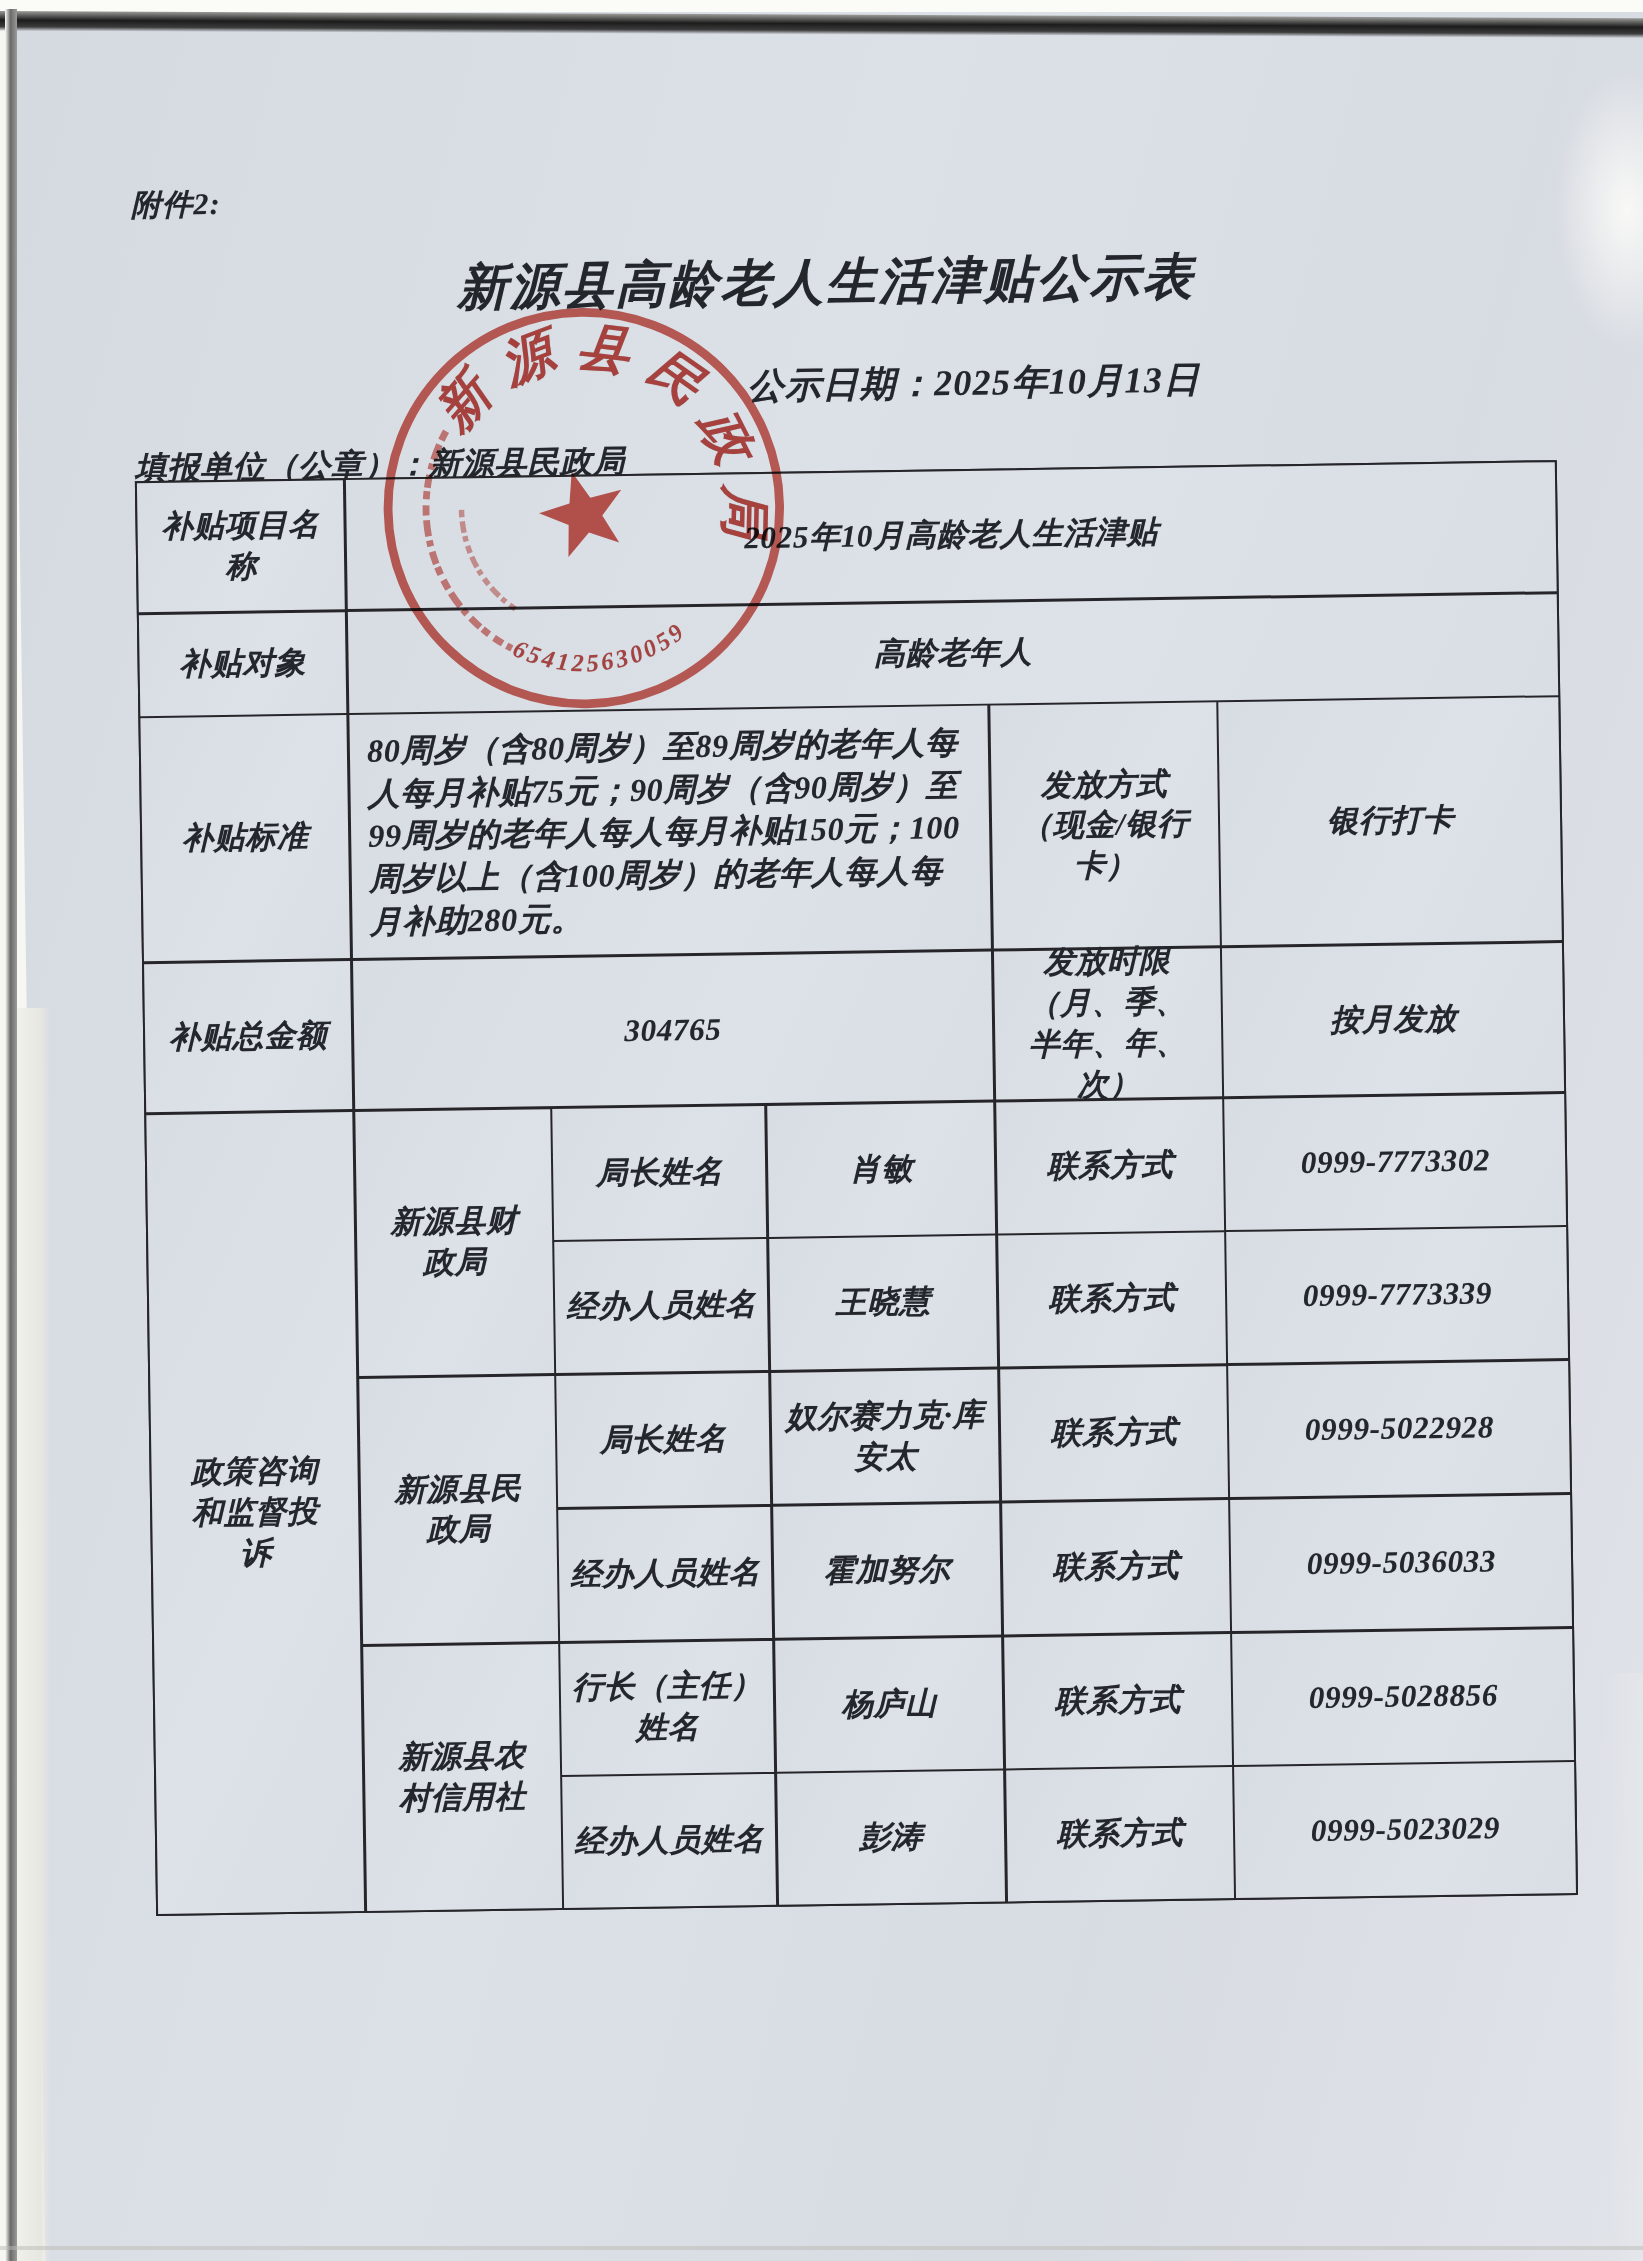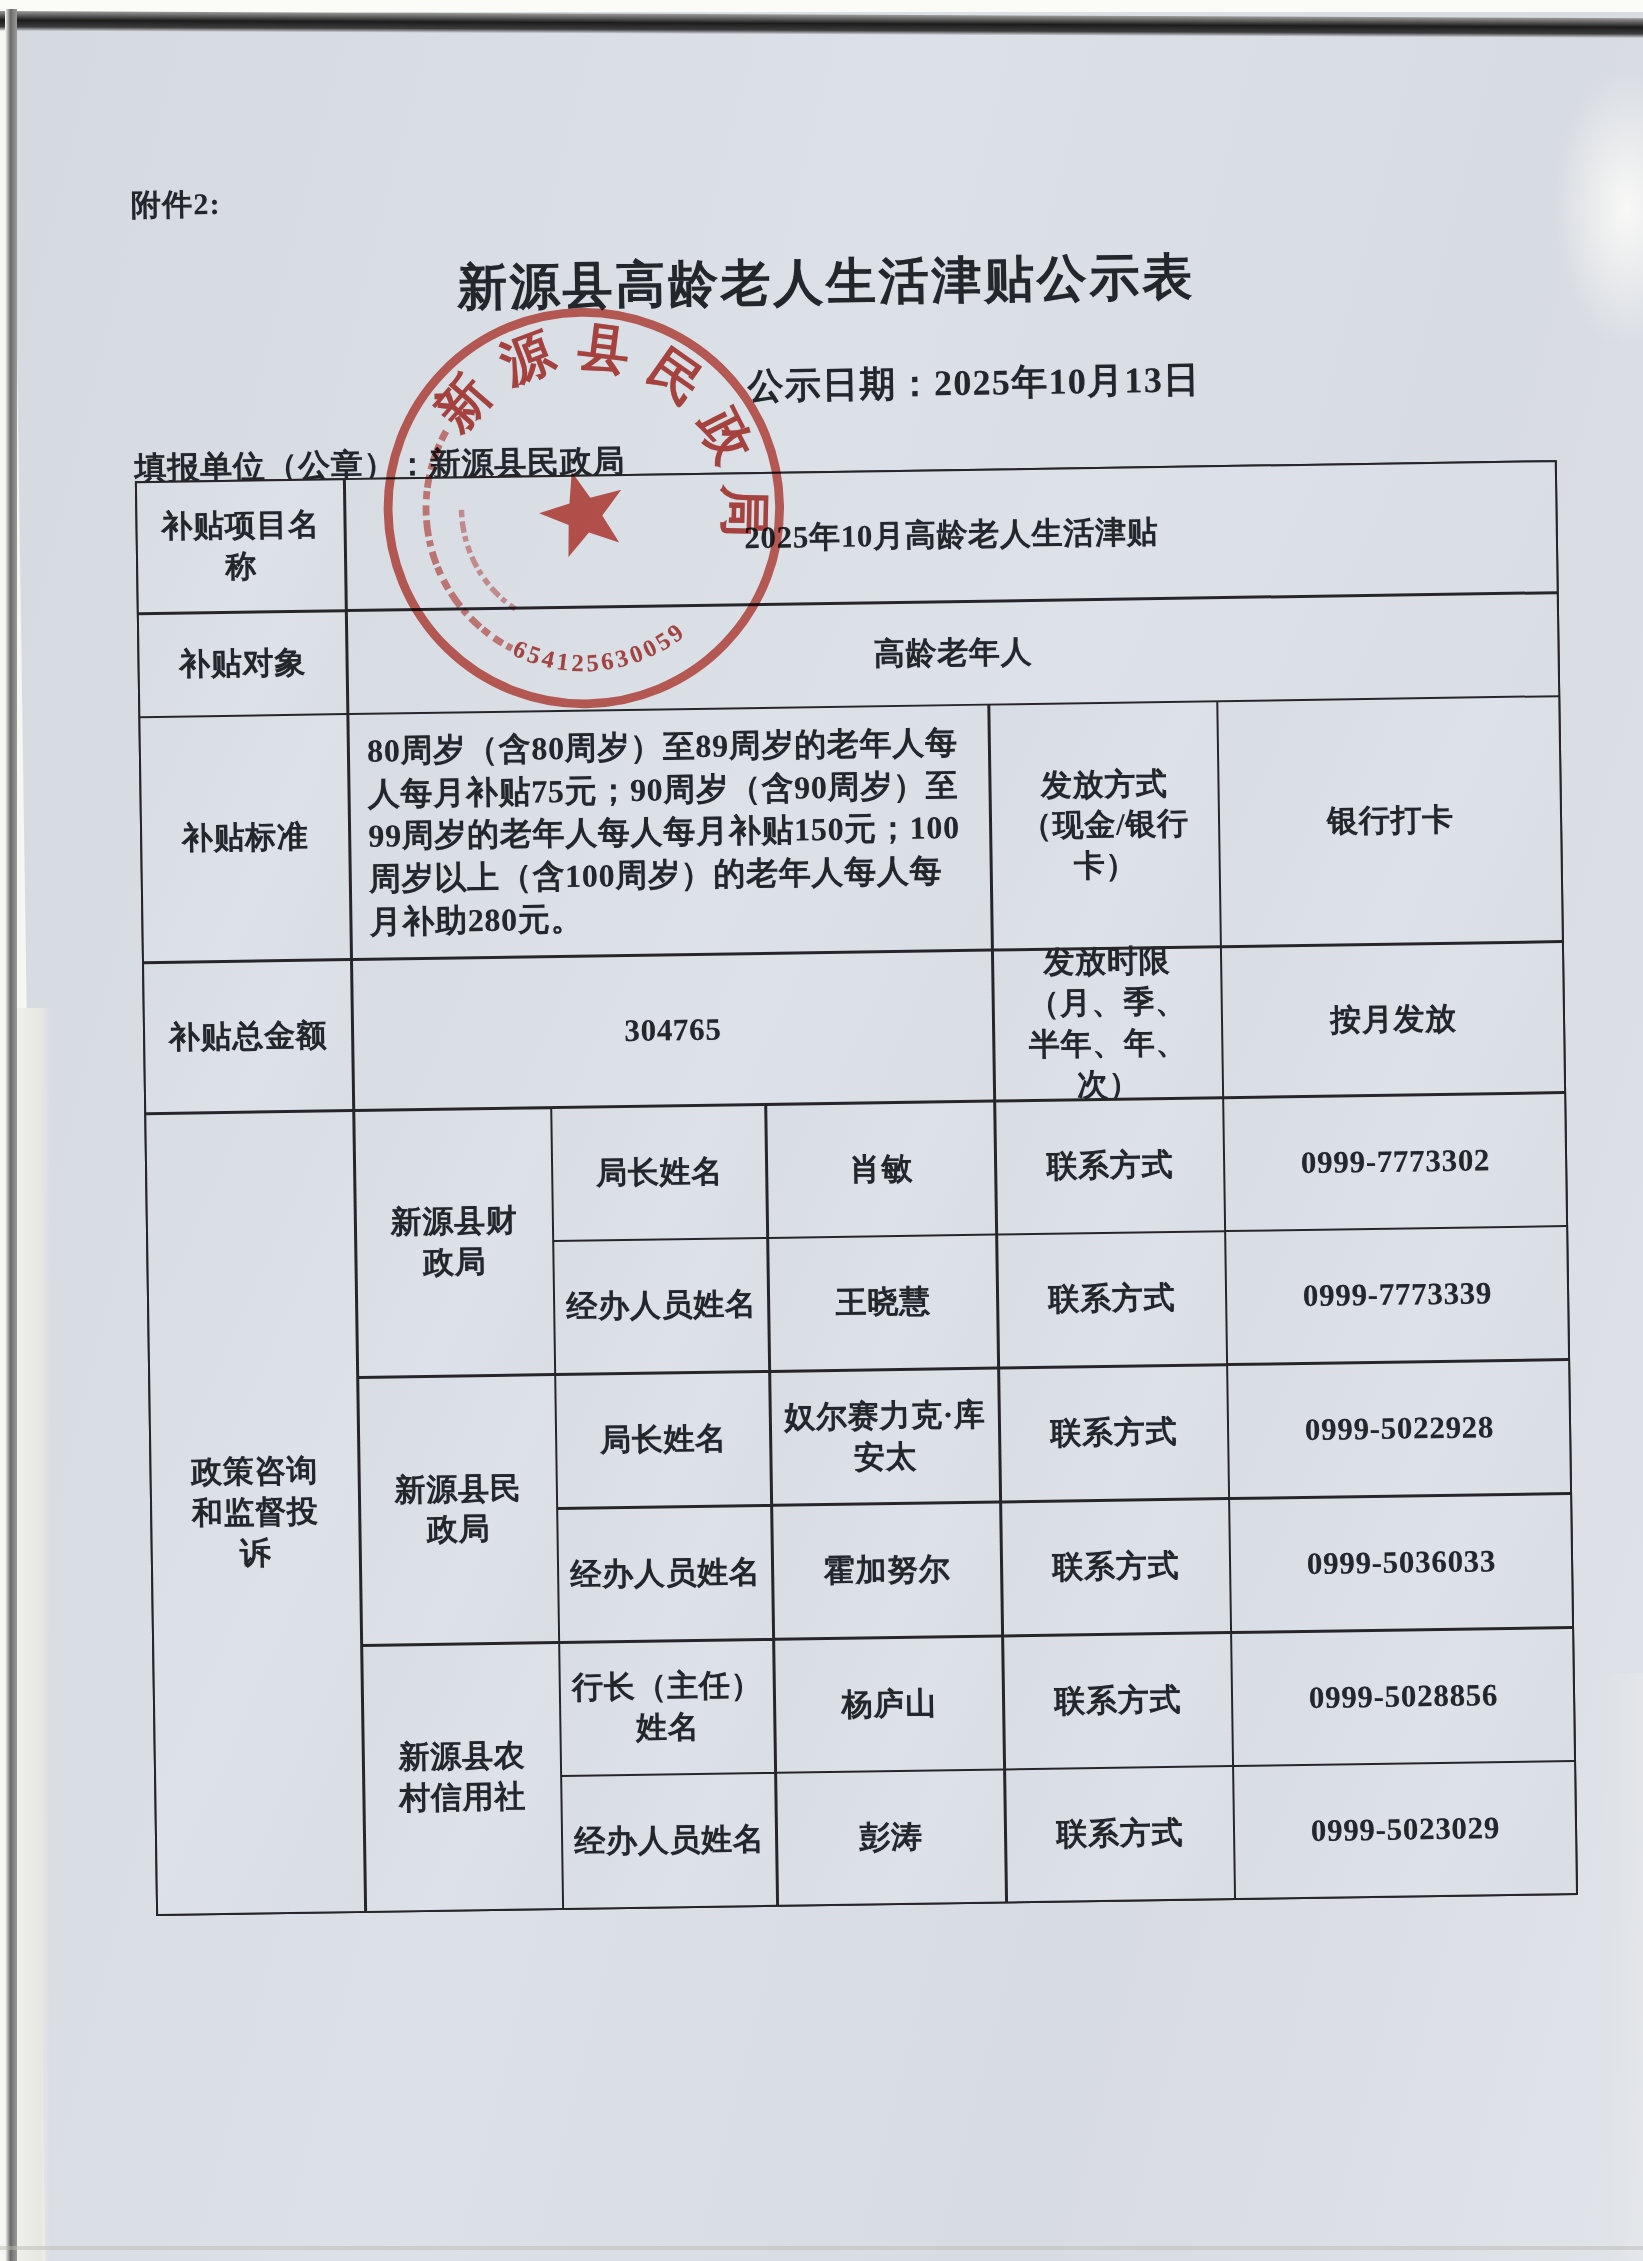--- a/index.html
+++ b/index.html
@@ -3,20 +3,21 @@
 <meta charset="utf-8">
 <style>
   html,body{margin:0;padding:0;}
   #canvas{
     position:relative;
     width:1643px;height:2261px;
     background:#f6f6f3;
     overflow:hidden;
     font-family:"Liberation Serif","DejaVu Serif",serif;
     color:#23262b;
+    font-style:italic;
   }
   
   .scan-top-white{position:absolute;left:0;top:0;width:1643px;height:12px;background:#fbfbf8;z-index:5;}
   .scan-top-band{position:absolute;left:-6.7px;top:10.7px;width:1666px;height:20px;z-index:5;
     background:linear-gradient(180deg,#9a9a98 0%,#1c1c1c 45%,#3c3c3c 78%,rgba(90,90,90,0) 100%);
     transform:rotate(0.25deg);transform-origin:left center;}
   .scan-left-dark{position:absolute;left:5.4px;top:9.4px;width:12px;height:2252px;z-index:5;
     background:linear-gradient(90deg,#fdfdfb 0%,#6b6b69 45%,#9b9b99 100%);}
   .scan-left-light{position:absolute;left:16px;top:1008px;width:35px;height:1254px;z-index:1;
     background:linear-gradient(90deg,#f1f1ec 0%,#e7e7e2 70%,rgba(230,230,226,0) 100%);}

